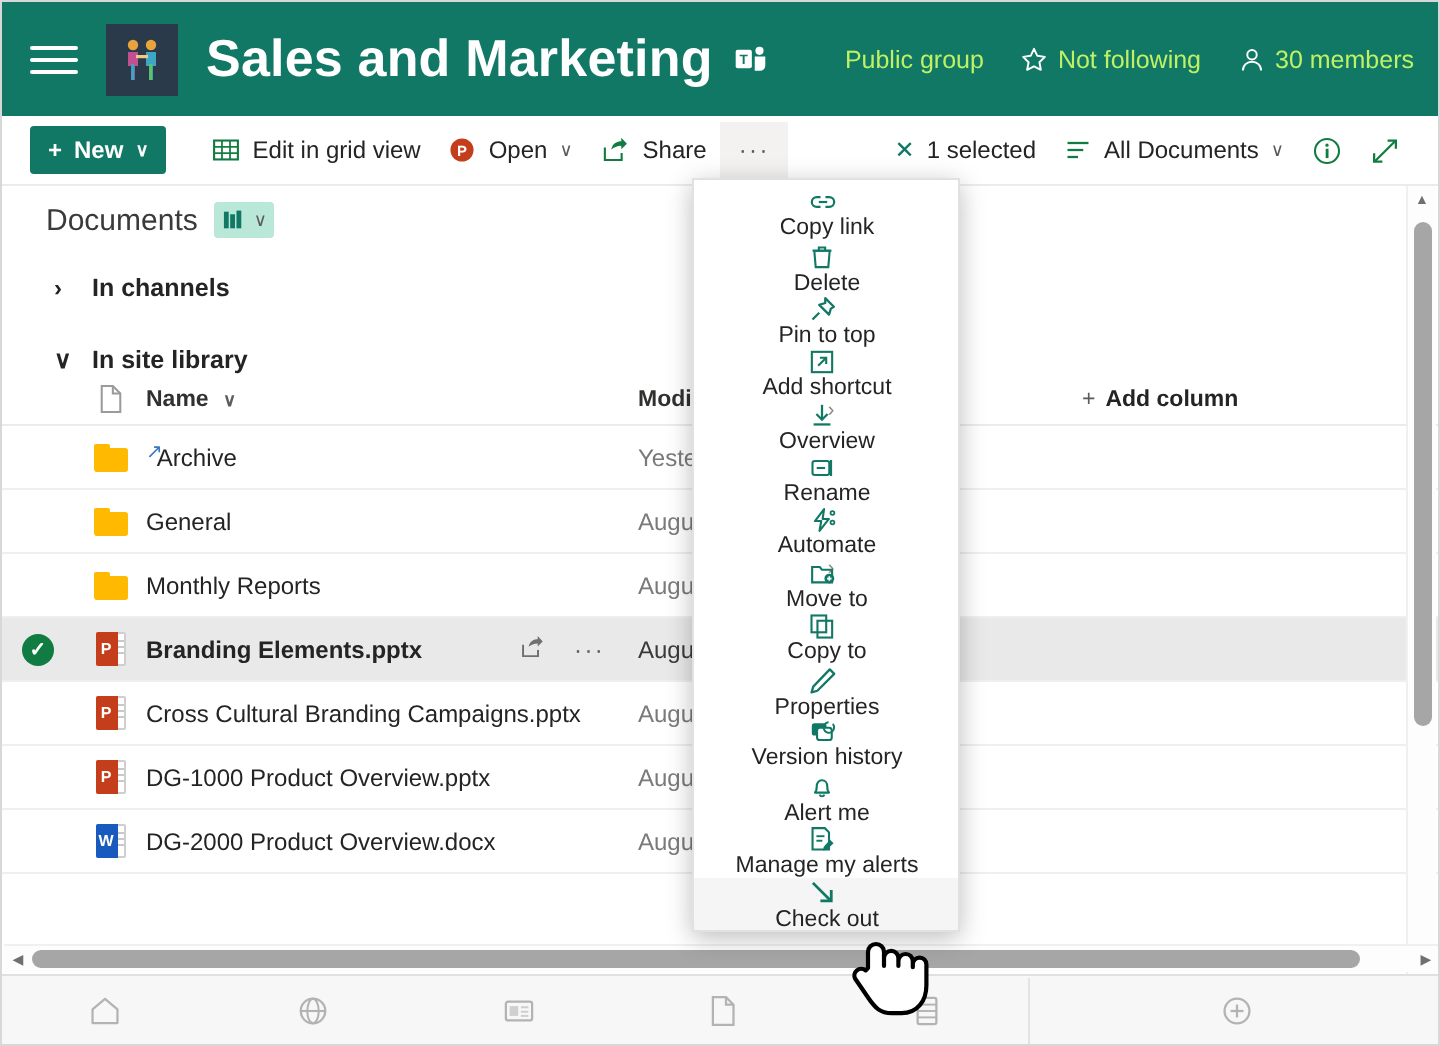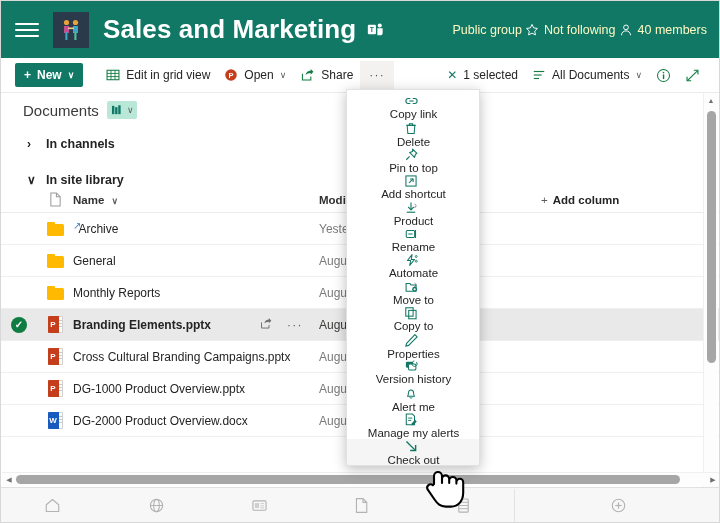--- a/index.html
+++ b/index.html
@@ -50,22 +50,22 @@
   }
   .teams-badge {
     margin-left: 10px;
     width: 18px; height: 18px;
     display: inline-flex; align-items: center; justify-content: center;
     flex: none;
   }
   .header-right {
     margin-left: auto;
     display: flex; align-items: center;
-    gap: 3px;
-    color: #fef9c3;
+    gap: 18px;
+    color: #bef264;
     font-size: 12.5px;
     white-space: nowrap;
   }
   .header-right .hr-item {
     display: flex; align-items: center; gap: 5px;
     cursor: pointer;
   }
 
   
   .cmdbar {
@@ -325,21 +325,21 @@
         <svg width="14" height="14" viewBox="0 0 16 16">
           <path d="M8 1.6 L9.9 5.6 L14.2 6.2 L11.1 9.3 L11.9 13.6 L8 11.6 L4.1 13.6 L4.9 9.3 L1.8 6.2 L6.1 5.6 Z" fill="none" stroke="#ffffff" stroke-width="1.1" stroke-linejoin="round"></path>
         </svg>
         <span>Not following</span>
       </div>
       <div class="hr-item">
         <svg width="14" height="14" viewBox="0 0 16 16">
           <circle cx="8" cy="5" r="2.7" fill="none" stroke="#fff" stroke-width="1.1"></circle>
           <path d="M2.8 14 c0-3 2.4-5 5.2-5 s5.2 2 5.2 5" fill="none" stroke="#fff" stroke-width="1.1"></path>
         </svg>
-        <span>40 members</span>
+        <span>30 members</span>
       </div>
     </div>
   </div>
 
   <div class="cmdbar">
     <div class="btn-new">
       <span>+</span>
       <span>New</span>
       <span class="chev" style="color:#fff">∨</span>
     </div>
@@ -645,21 +645,21 @@
     </div>
 
     <div class="ctx-item">
       <span class="ctx-ico">
         <svg width="14" height="15" viewBox="0 0 16 16">
           <line x1="8" y1="2.2" x2="8" y2="10.4" stroke="#117865" stroke-width="1.3"></line>
           <path d="M4.8 7.4 L8 10.7 L11.2 7.4" fill="none" stroke="#117865" stroke-width="1.3"></path>
           <line x1="3.2" y1="13.4" x2="12.8" y2="13.4" stroke="#117865" stroke-width="1.3"></line>
         </svg>
       </span>
-      <span class="ctx-label">Product</span>
+      <span class="ctx-label">Overview</span>
     </div>
 
     <div class="ctx-item">
       <span class="ctx-ico">
         <svg width="15" height="14" viewBox="0 0 16 16">
           <rect x="2" y="4" width="9.6" height="8" rx="1.3" fill="none" stroke="#117865" stroke-width="1.2"></rect>
           <line x1="4.4" y1="8" x2="9.2" y2="8" stroke="#117865" stroke-width="1.2"></line>
           <line x1="12.6" y1="3.4" x2="12.6" y2="12.6" stroke="#117865" stroke-width="1.2"></line>
         </svg>
       </span>

